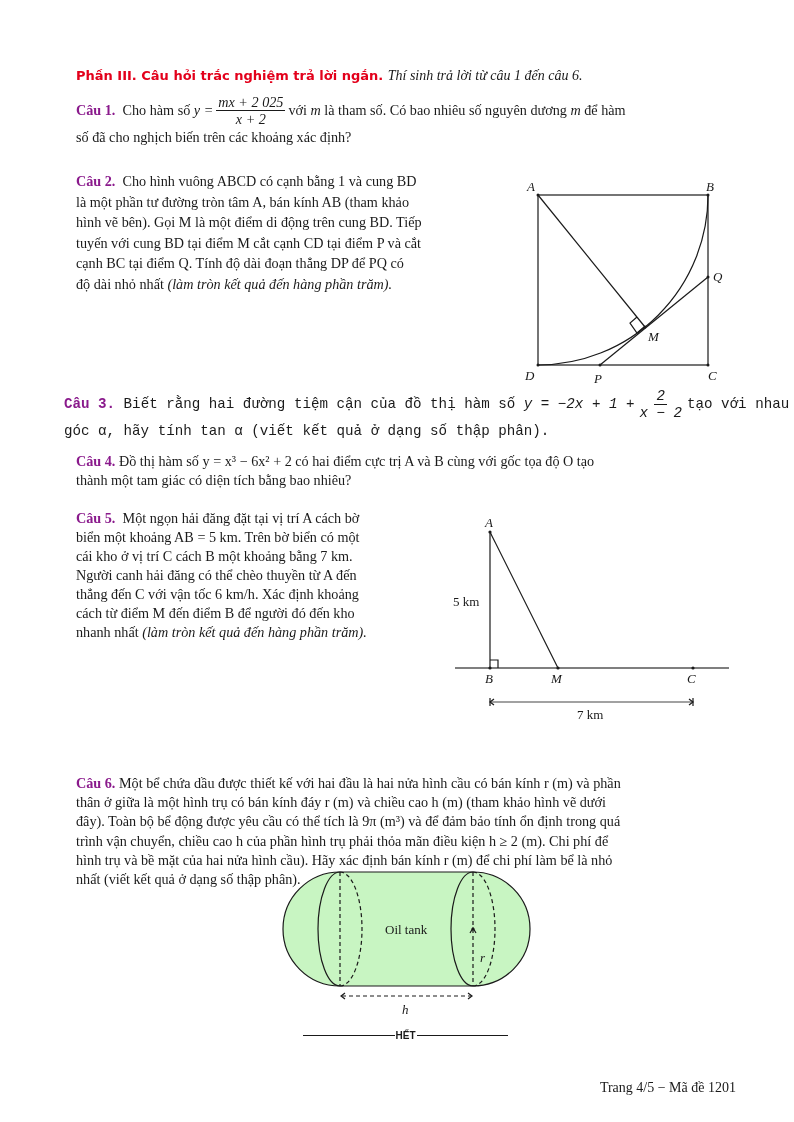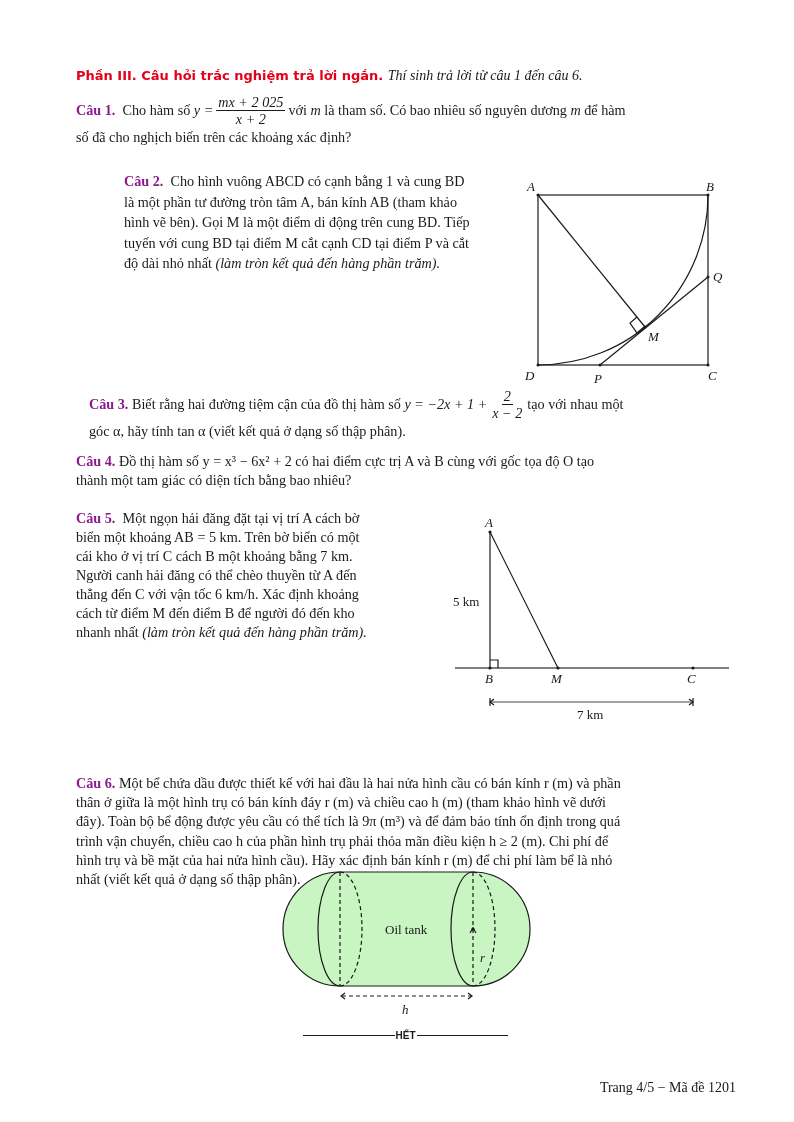--- a/index.html
+++ b/index.html
@@ -58,25 +58,26 @@
     </span>
     <span>với</span>&nbsp;
     <span class="m">m</span>&nbsp;
     <span>là tham số. Có bao nhiêu số nguyên dương</span>&nbsp;
     <span class="m">m</span>&nbsp;
     <span>để hàm</span>
   </div>
   <div>số đã cho nghịch biến trên các khoảng xác định?</div>
 </div>
 
-<div class="block" style="left:76px; top:171px; width:426px; line-height:20.6px;margin-left:48px;">
+<div class="block" style="left:76px; top:171px; width:426px; line-height:20.6px;">
   <div><span class="q-label">Câu 2.</span>&nbsp;&nbsp;<span>Cho hình vuông ABCD có cạnh bằng 1 và cung BD</span></div>
   <div>là một phần tư đường tròn tâm A, bán kính AB (tham khảo</div>
   <div>hình vẽ bên). Gọi M là một điểm di động trên cung BD. Tiếp</div>
   <div>tuyến với cung BD tại điểm M cắt cạnh CD tại điểm P và cắt</div>
+  <div>cạnh BC tại điểm Q. Tính độ dài đoạn thẳng DP để PQ có</div>
   <div><span>độ dài nhỏ nhất</span> <span class="it">(làm tròn kết quả đến hàng phần trăm).</span></div>
 </div>
 
 <svg style="position:absolute; left:518px; top:175px;" width="220" height="210" viewBox="0 0 220 210">
   <g stroke="#1a1a1a" stroke-width="1.2" fill="none">
     <rect x="20" y="20" width="170" height="170"></rect>
 
     <path d="M190,20 A170,170 0 0 1 20,190"></path>
 
     <line x1="20" y1="20" x2="127" y2="152"></line>
@@ -98,21 +99,21 @@
     <text x="9" y="16">A</text>
     <text x="188" y="16">B</text>
     <text x="190" y="205">C</text>
     <text x="7" y="205">D</text>
     <text x="130" y="166">M</text>
     <text x="76" y="208">P</text>
     <text x="195" y="106">Q</text>
   </g>
 </svg>
 
-<div class="block" style="left:89px; top:388px; width:660px;">
+<div class="block" style="left:64px; top:388px; width:660px;font-family:Liberation Mono, monospace;">
   <div style="display:flex; align-items:center; white-space:nowrap;">
     <span class="q-label">Câu 3.</span>&nbsp;
     <span>Biết rằng hai đường tiệm cận của đồ thị hàm số</span>&nbsp;
     <span class="m">y = −2x + 1 +</span>
     <span class="frac m">
       <span class="num">2</span>
       <span class="den">x − 2</span>
     </span>
     <span>tạo với nhau một</span>
   </div>

